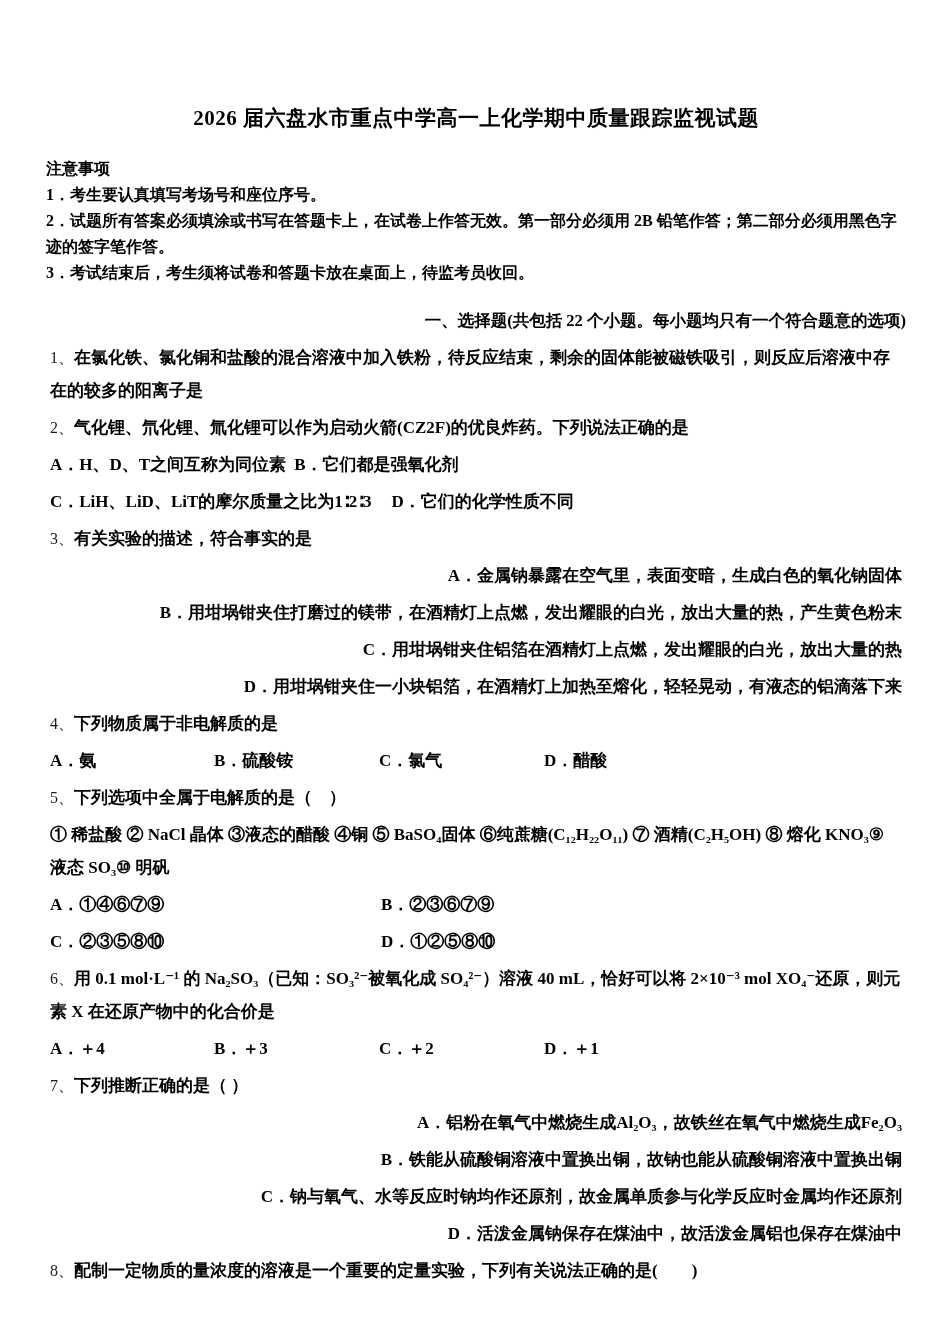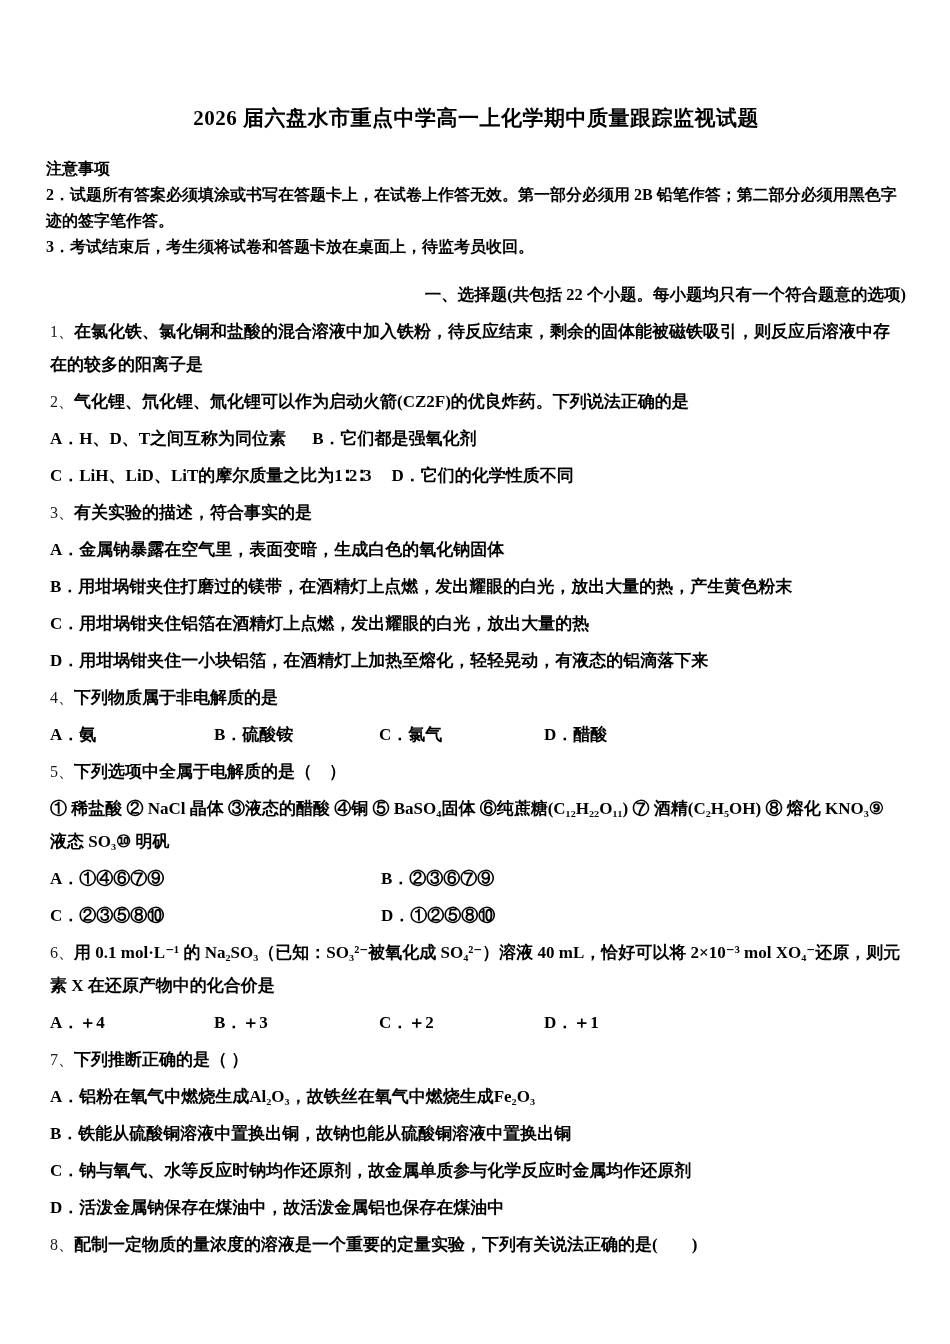--- a/index.html
+++ b/index.html
@@ -65,34 +65,35 @@
   .grid4 {
     display: grid;
     grid-template-columns: 164px 165px 165px 1fr;
   }
   .grid2 {
     display: grid;
     grid-template-columns: 331px 1fr;
   }
   .row {
     display: flex;
-    column-gap: 26px;
+    column-gap: 8px;
   }
   .row.tight { column-gap: 20px; }
-  .opt { display: block; }
+  .opt { display: block; text-align: right; }
 </style>
 </head>
 <body>
 
 <div class="page">
 
   <h1 class="title">2026 届六盘水市重点中学高一上化学期中质量跟踪监视试题</h1>
 
   <div class="notice">
     <p>注意事项</p>
+    <p>1．考生要认真填写考场号和座位序号。</p>
     <p>2．试题所有答案必须填涂或书写在答题卡上，在试卷上作答无效。第一部分必须用 2B 铅笔作答；第二部分必须用黑色字迹的签字笔作答。</p>
     <p>3．考试结束后，考生须将试卷和答题卡放在桌面上，待监考员收回。</p>
   </div>
 
   <p class="section-heading">一、选择题(共包括 22 个小题。每小题均只有一个符合题意的选项)</p>
 
   <div class="questions">
 
     <section class="q">
       <p class="line"><span class="qnum">1、</span><span>在氯化铁、氯化铜和盐酸的混合溶液中加入铁粉，待反应结束，剩余的固体能被磁铁吸引，则反应后溶液中存在的较多的阳离子是</span></p>

